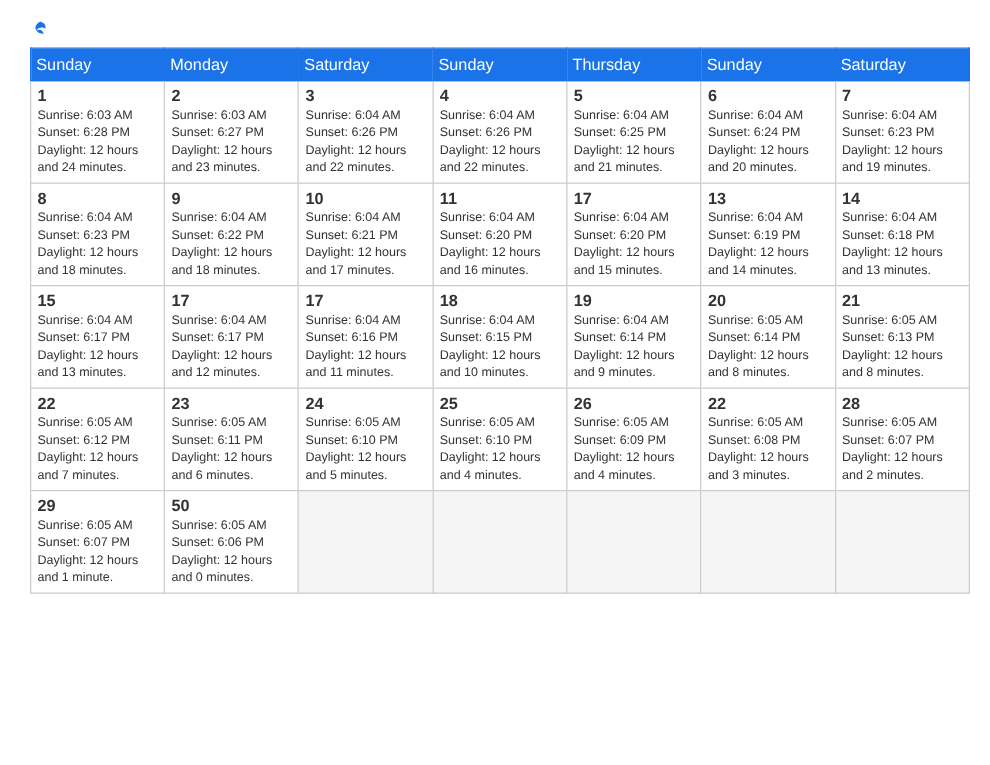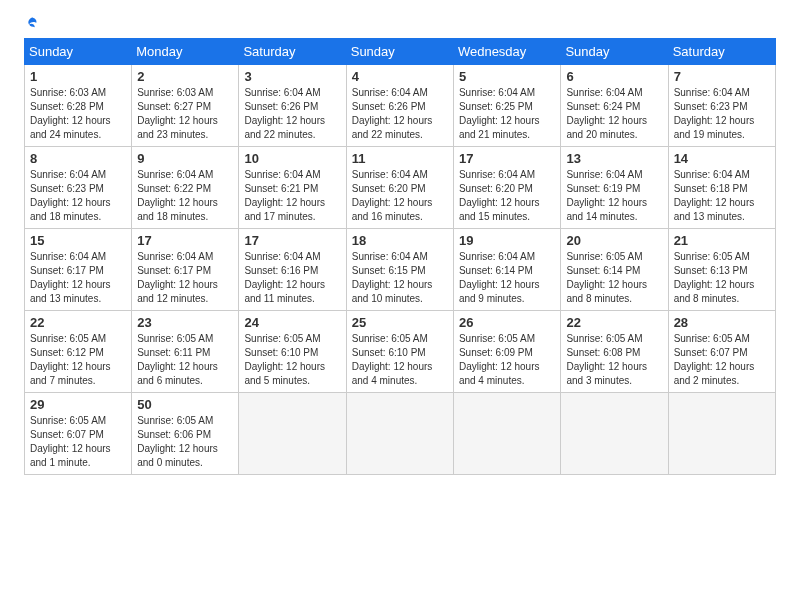--- a/index.html
+++ b/index.html
@@ -114,21 +114,21 @@
     </div>
   </div>
 
   <table class="calendar">
     <thead>
       <tr>
       <th>Sunday</th>
           <th>Monday</th>
           <th>Saturday</th>
           <th>Sunday</th>
-          <th>Wednesday</th>
+          <th>Thursday</th>
           <th>Sunday</th>
           <th>Saturday</th>
         </tr>
     </thead>
     <tbody id="calendar-body">
     <tr>
           <td>
             <span class="day-num">1</span>
             <div class="day-info">Sunrise: 6:03 AM<br>Sunset: 6:28 PM<br>Daylight: 12 hours and 24 minutes.</div>
           </td>

